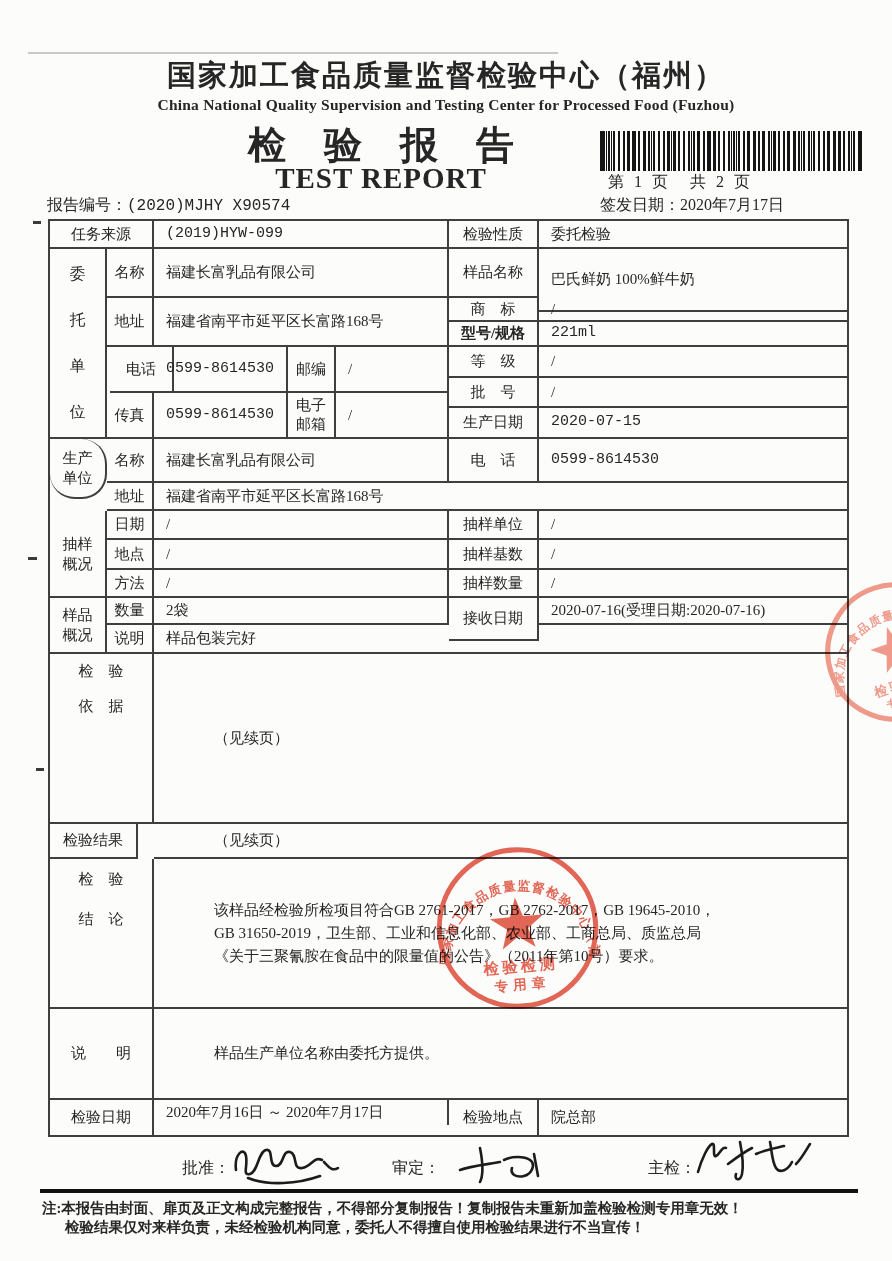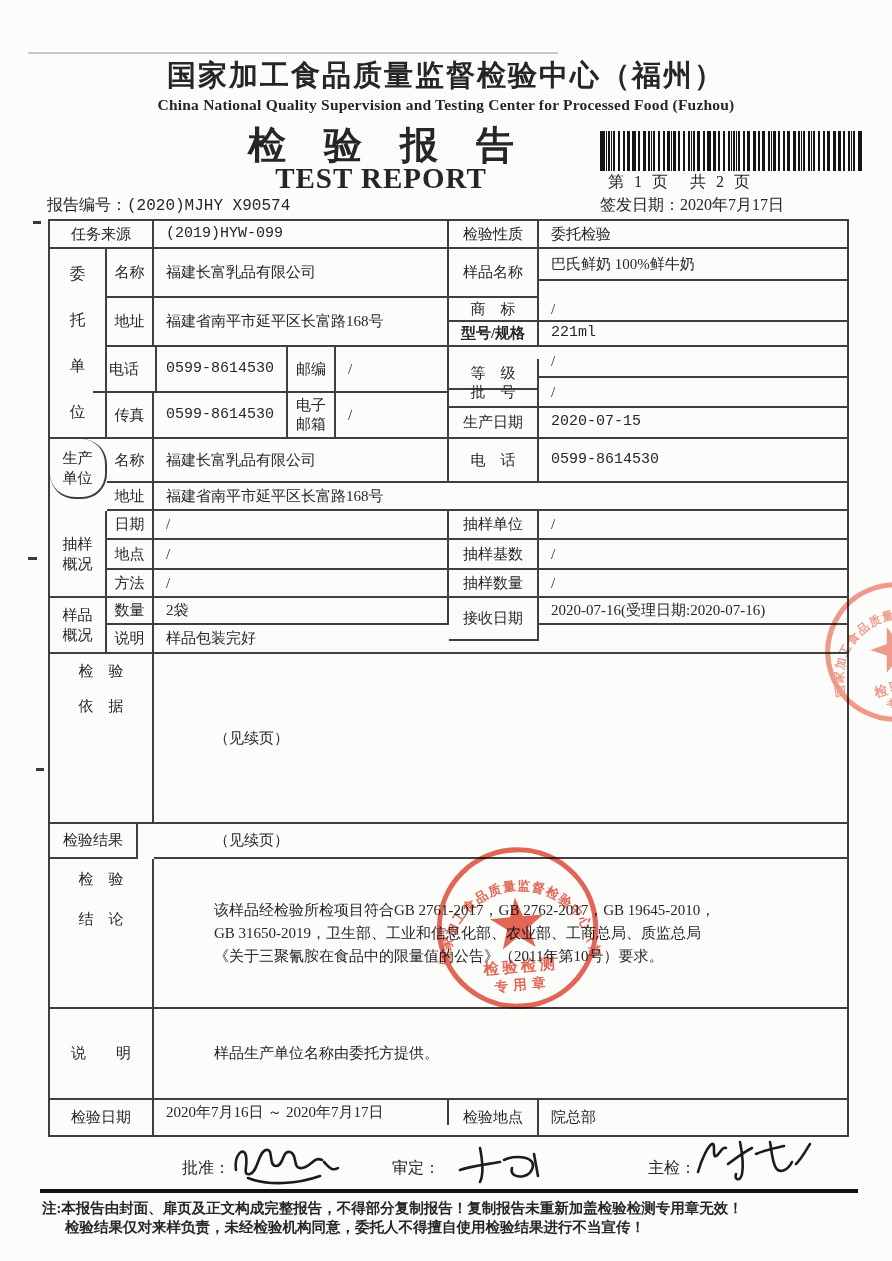--- a/index.html
+++ b/index.html
@@ -81,34 +81,34 @@
     <div class="cell val mono" style="left:104px;top:0;width:295px;height:28px;">(2019)HYW-099</div>
     <div class="cell lab" style="left:399px;top:0;width:90px;height:28px;">检验性质</div>
     <div class="cell val nr" style="left:489px;top:0;width:308px;height:28px;">委托检验</div>
 
     <div class="cell lab" style="left:0;top:28px;width:57px;height:190px;">
         <div class="vt4">委托单位</div>
       </div>
     <div class="cell lab" style="left:57px;top:28px;width:47px;height:49px;">名称</div>
     <div class="cell val" style="left:104px;top:28px;width:295px;height:49px;">福建长富乳品有限公司</div>
     <div class="cell lab" style="left:399px;top:28px;width:90px;height:49px;">样品名称</div>
-    <div class="cell val nr" style="left:489px;top:28px;width:308px;height:32px;">巴氏鲜奶 100%鲜牛奶</div>
+    <div class="cell val nr" style="left:489px;top:28px;width:308px;height:63px;">巴氏鲜奶 100%鲜牛奶</div>
 
     <div class="cell lab" style="left:57px;top:77px;width:47px;height:49px;">地址</div>
     <div class="cell val" style="left:104px;top:77px;width:295px;height:49px;">福建省南平市延平区长富路168号</div>
     <div class="cell lab" style="left:399px;top:77px;width:90px;height:24px;">商　标</div>
     <div class="cell val nr" style="left:489px;top:77px;width:308px;height:24px;">/</div>
     <div class="cell lab" style="left:399px;top:101px;width:90px;height:25px;font-weight:bold;">型号/规格</div>
     <div class="cell val mono nr" style="left:489px;top:101px;width:308px;height:25px;">221ml</div>
 
-    <div class="cell lab" style="left:43px;top:126px;width:64px;height:46px;">电话</div>
+    <div class="cell lab" style="left:60px;top:126px;width:64px;height:46px;">电话</div>
     <div class="cell val mono" style="left:104px;top:126px;width:134px;height:46px;">0599-8614530</div>
     <div class="cell lab" style="left:238px;top:126px;width:48px;height:46px;">邮编</div>
     <div class="cell val" style="left:286px;top:126px;width:113px;height:46px;">/</div>
-    <div class="cell lab" style="left:399px;top:126px;width:90px;height:31px;margin-top:12px;">等　级</div>
+    <div class="cell lab" style="left:399px;top:126px;width:90px;height:31px;">等　级</div>
     <div class="cell val nr" style="left:489px;top:126px;width:308px;height:31px;">/</div>
 
     <div class="cell lab" style="left:57px;top:172px;width:47px;height:46px;">传真</div>
     <div class="cell val mono" style="left:104px;top:172px;width:134px;height:46px;">0599-8614530</div>
     <div class="cell lab" style="left:238px;top:172px;width:48px;height:46px;">
         <div class="wrap2">电子邮箱</div>
       </div>
     <div class="cell val" style="left:286px;top:172px;width:113px;height:46px;">/</div>
     <div class="cell lab" style="left:399px;top:157px;width:90px;height:30px;">批　号</div>
     <div class="cell val nr" style="left:489px;top:157px;width:308px;height:30px;">/</div>

